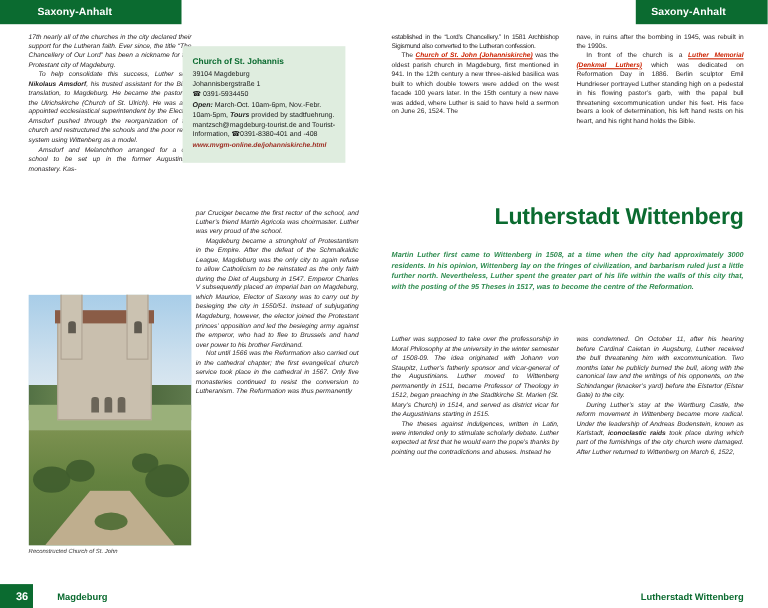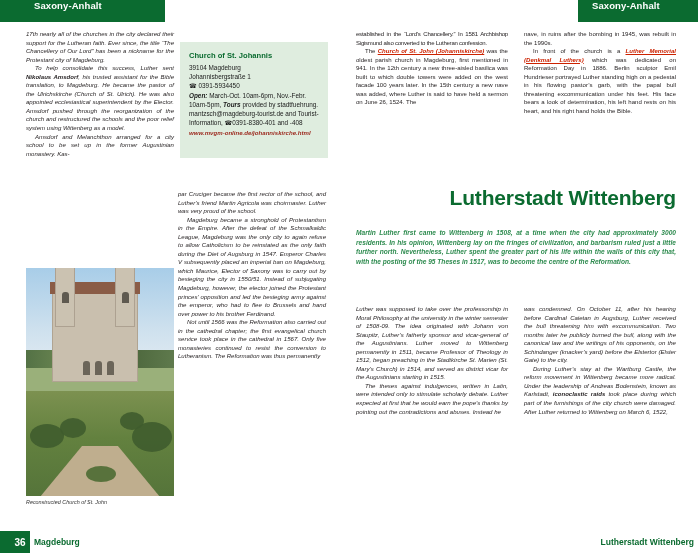--- a/index.html
+++ b/index.html
@@ -20,21 +20,21 @@
     height: 553px;
   }
 
   
   .runhead {
     position: absolute;
     top: 0;
     height: 22px;
     background: #0b6b30;
     display: flex;
-    align-items: flex-start;
+    align-items: center;
     color: #ffffff;
     font-size: 9.5px;
     font-weight: bold;
     letter-spacing: 0.1px;
   }
   .runhead-left  { left: 0;  width: 165px; padding-left: 34px; }
   .runhead-right { right: 0; width: 120px; padding-left: 14px; }
 
   
   .footer {
@@ -56,21 +56,21 @@
     height: 22px;
     display: flex;
     align-items: center;
     justify-content: center;
     padding-left: 10px;
   }
   .footer-label {
     color: #0b6b30;
     font-size: 8.5px;
     font-weight: bold;
-    padding: 0 4px;
+    padding: 0 22px;
   }
 
   
   .col {
     position: absolute;
     width: 148px;
     font-size: 6.05px;
     line-height: 8.55px;
     color: #231f20;
     text-align: justify;
@@ -90,25 +90,25 @@
   #col2 { left: 178px; top: 190px; }
   #col3 { left: 356px; top: 30px;  width: 152px; }
   #col4 { left: 524px; top: 30px;  width: 152px; }
 
   #col3b { left: 356px; top: 305px; width: 152px; }
   #col4b { left: 524px; top: 305px; width: 152px; }
 
   
   .infobox {
     position: absolute;
-    left: 180px;
+    left: 166px;
     top: 42px;
     width: 148px;
     background: #dfeddf;
-    padding: 8px 9px 21px 9px;
+    padding: 8px 9px 11px 9px;
     font-size: 6.4px;
     line-height: 9.2px;
     color: #1a1a1a;
   }
   .infobox-title {
     color: #0b6b30;
     font-weight: bold;
     font-size: 7.6px;
     line-height: 11px;
     margin-bottom: 2px;

